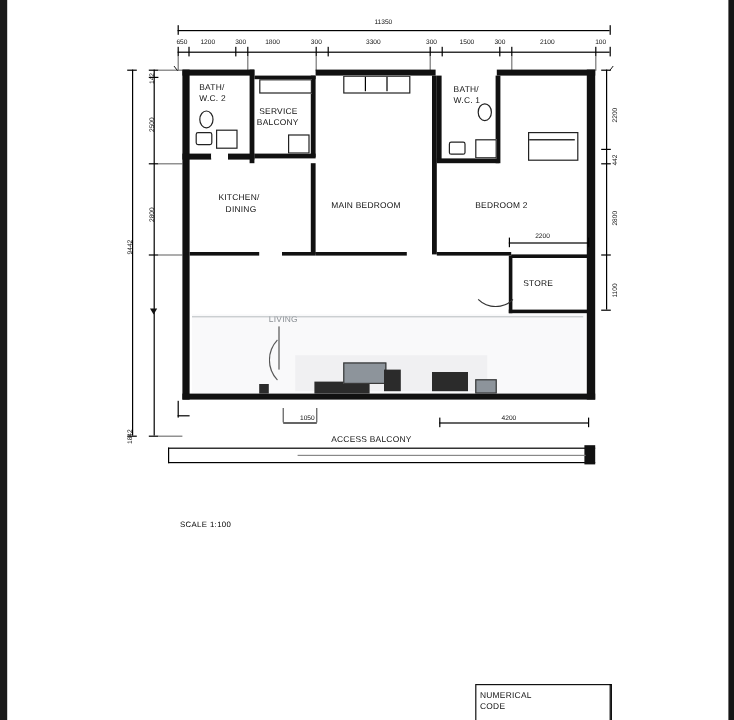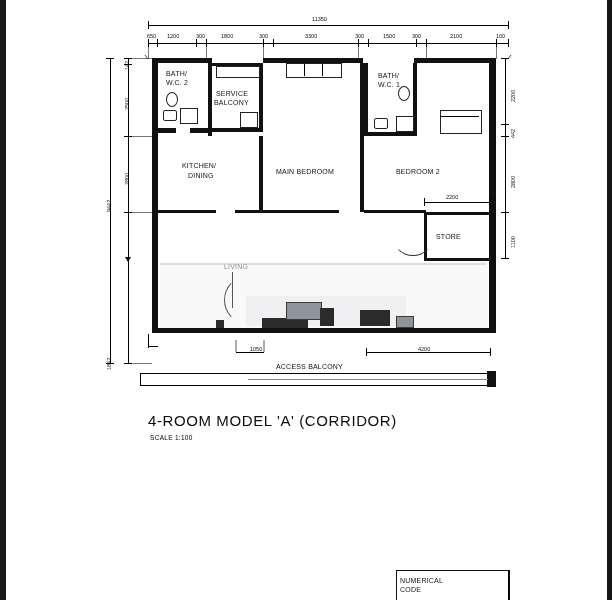--- a/index.html
+++ b/index.html
@@ -308,21 +308,20 @@
   <div class="dim" style="left:418px; top:346px;">4200</div>
 
   <div class="ln h" style="left:140px; top:373px; width:356px; height:1px;"></div>
   <div class="ln h" style="left:140px; top:385px; width:356px; height:1px;"></div>
   <div class="ln v" style="left:140px; top:373px; height:13px;"></div>
   <div class="wall" style="left:487px; top:371px; width:9px; height:16px;"></div>
   <div class="ln h" style="left:248px; top:379px; width:240px; background:#888;"></div>
   <div class="ln h" style="left:148px; top:346px; width:10px;"></div>
   <div class="ln v" style="left:148px; top:334px; height:14px;"></div>
 
-  <div class="title" style="left:148px; top:412px;">4-ROOM MODEL 'A' (CORRIDOR)</div>
   <div class="scale" style="left:150px; top:434px;">SCALE   1:100</div>
 
   <div class="numcode" style="left:396px; top:570px; width:112px; height:30px;"></div>
   <div class="ln v" style="left:508px; top:570px; height:30px;"></div>
   <div class="txt" style="left:400px; top:577px;">NUMERICAL</div>
   <div class="txt" style="left:400px; top:586px;">CODE</div>
 
   <svg class="overlay">
     <path d="M128,262 l3,-5 l-6,0 z" fill="#111"></path>
     <path d="M148,59 l-3,-4" stroke="#111" stroke-width="0.8"></path>

